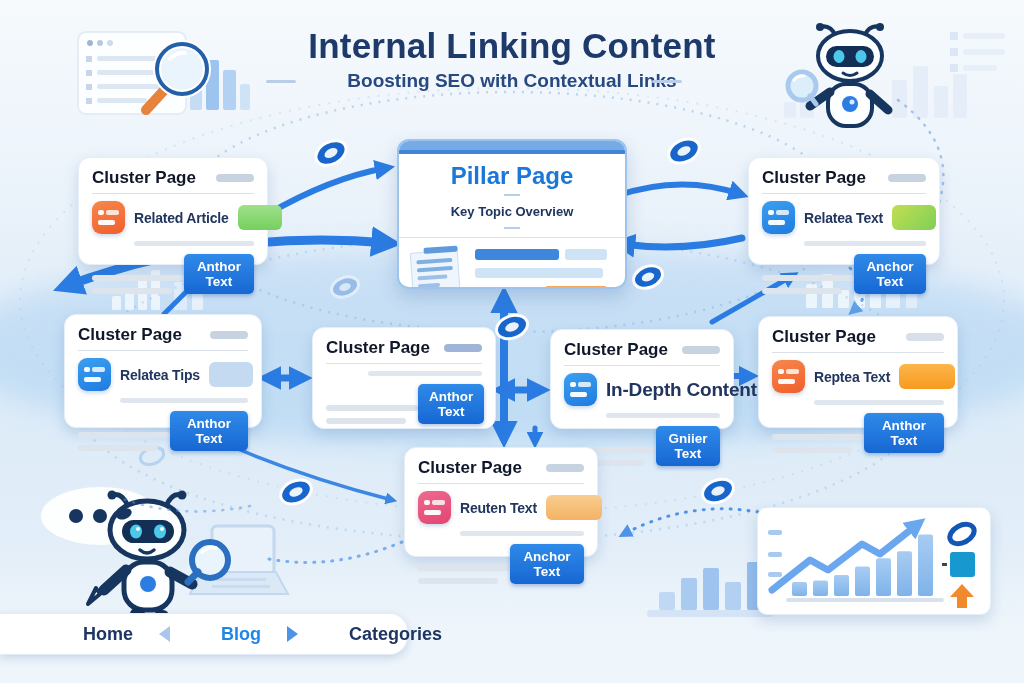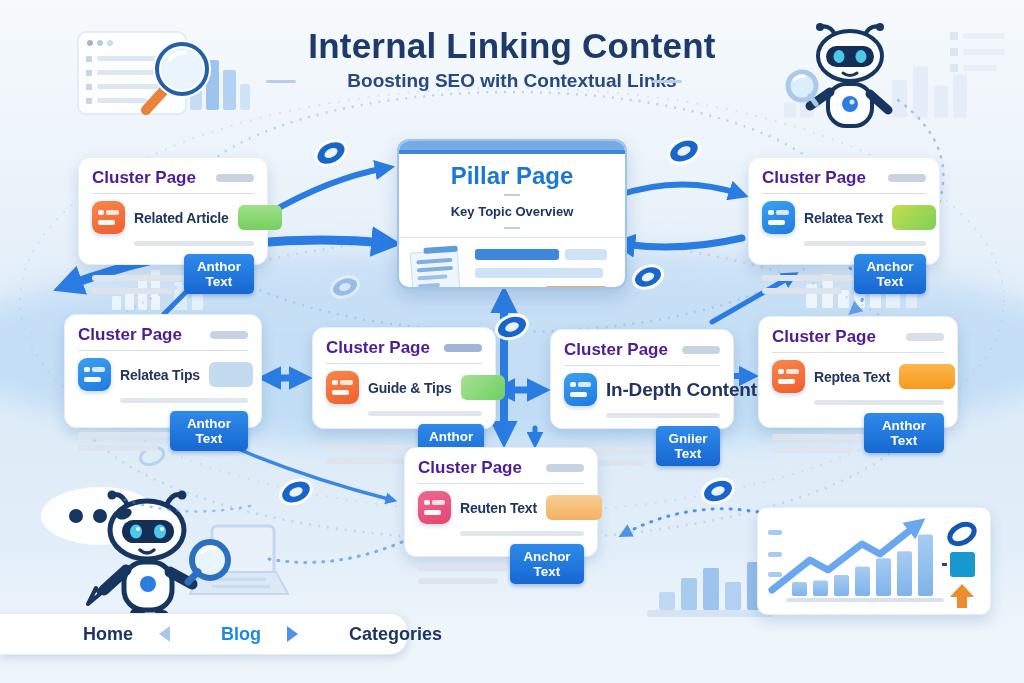--- a/index.html
+++ b/index.html
@@ -11,21 +11,21 @@
         background:linear-gradient(180deg,rgba(240,246,252,0),#eef5fb 55%);}
   
   .title{position:absolute;left:0;right:0;top:26px;text-align:center;font-size:35px;font-weight:bold;
          color:#1e3a6b;letter-spacing:.2px;}
   .subtitle{position:absolute;left:0;right:0;top:70px;text-align:center;font-size:19px;font-weight:bold;color:#27497f;}
   .subline{position:absolute;top:80px;width:30px;height:2.5px;background:#b9cde8;border-radius:2px;}
   
   .cluster{position:absolute;background:#ffffff;border:1px solid #e6eef8;border-radius:12px;
            box-shadow:0 6px 14px rgba(40,90,160,.18);padding:9px 13px;box-sizing:border-box;z-index:3;}
   .c-head{display:flex;justify-content:space-between;align-items:center;height:22px;}
-  .c-title{font-size:17px;font-weight:bold;color:#4c1d95;}
+  .c-title{font-size:17px;font-weight:bold;color:#0f172a;}
   .c-minibar{width:38px;height:8px;border-radius:4px;background:#c8d3e2;}
   .c-div{height:0;border-bottom:1.5px solid #d9e0ea;margin:4px 0 7px 0;}
   .c-row{display:flex;align-items:center;gap:9px;font-weight:bold;}
   .c-icon{position:relative;width:33px;height:33px;border-radius:9px;flex:0 0 auto;
           box-shadow:0 2px 4px rgba(40,90,160,.25);}
   .c-icon.orange{background:linear-gradient(160deg,#f8874a,#ef5f2e);}
   .c-icon.blue{background:linear-gradient(160deg,#3ba0f0,#1f7be0);}
   .c-icon.pink{background:linear-gradient(160deg,#ef6a8f,#e34470);}
   .c-icon i{position:absolute;background:#ffffff;border-radius:2px;opacity:.95;display:block;}
   .c-icon .ba{left:6px;top:9px;width:6px;height:5px;}
@@ -339,29 +339,20 @@
       <button class="c-btn">Anthor Text</button>
     </div>
   </div>
 
   <div class="cluster" style="left:312px;top:327px;width:184px;height:102px">
     <div class="c-head">
         <span class="c-title">Cluster Page</span>
         <span class="c-minibar" style="background:#9fb4d6"></span>
       </div>
     <div class="c-div"></div>
-    <div class="c-row">
-      <span class="c-icon orange">
-          <i class="ba"></i>
-          <i class="bb"></i>
-          <i class="bc"></i>
-        </span>
-      <span class="c-label">Guide &amp; Tips</span>
-      <span class="c-pill" style="background:linear-gradient(135deg,#a7e193,#6fcf63)"></span>
-    </div>
     <div class="c-underline"></div>
     <div class="c-bottom">
       <div class="c-lines">
           <i></i>
           <i></i>
         </div>
       <button class="c-btn">Anthor Text</button>
     </div>
   </div>
 

